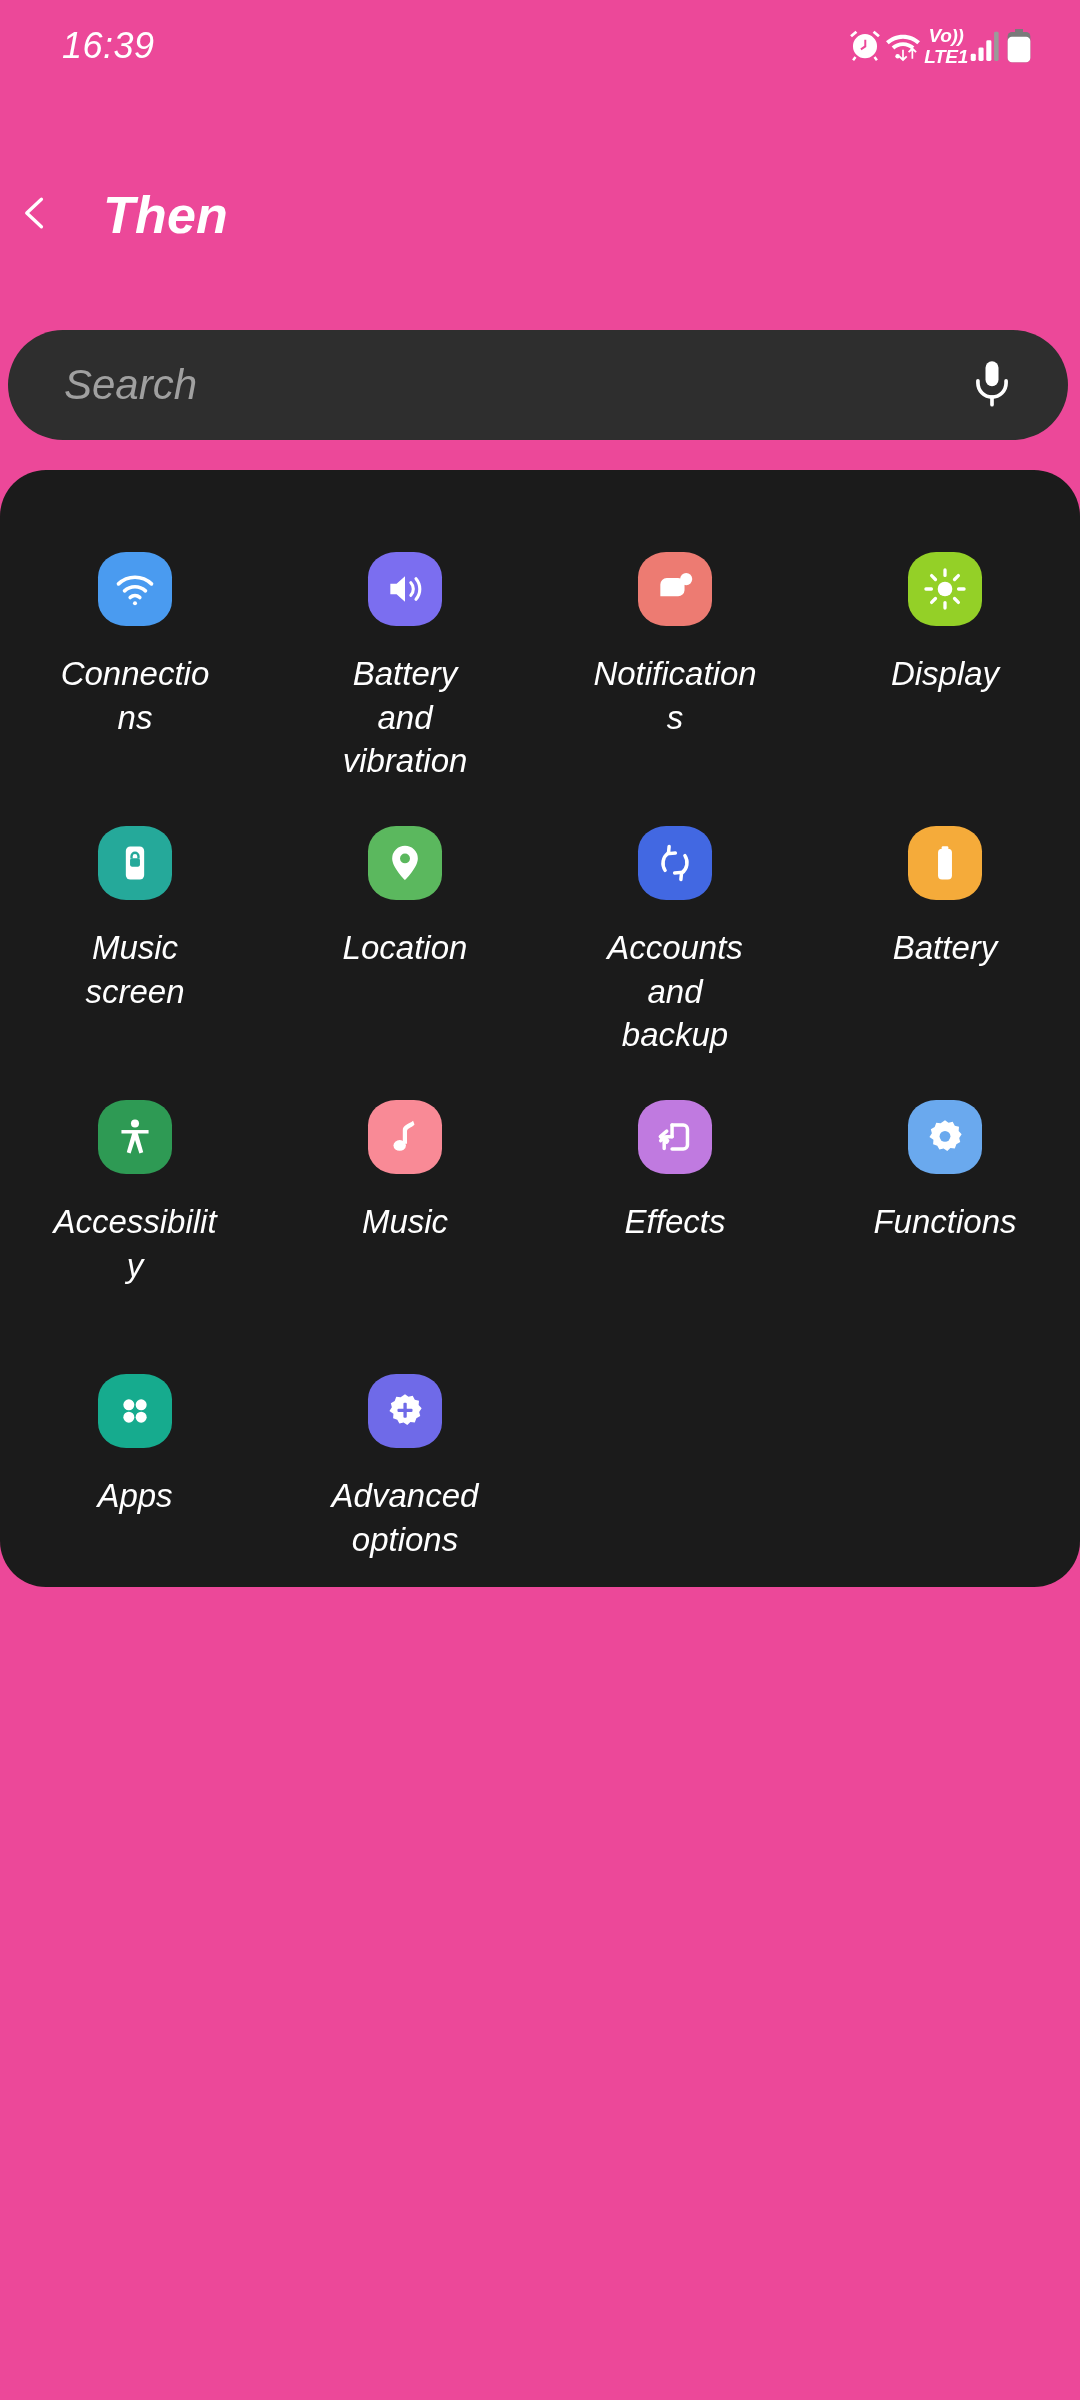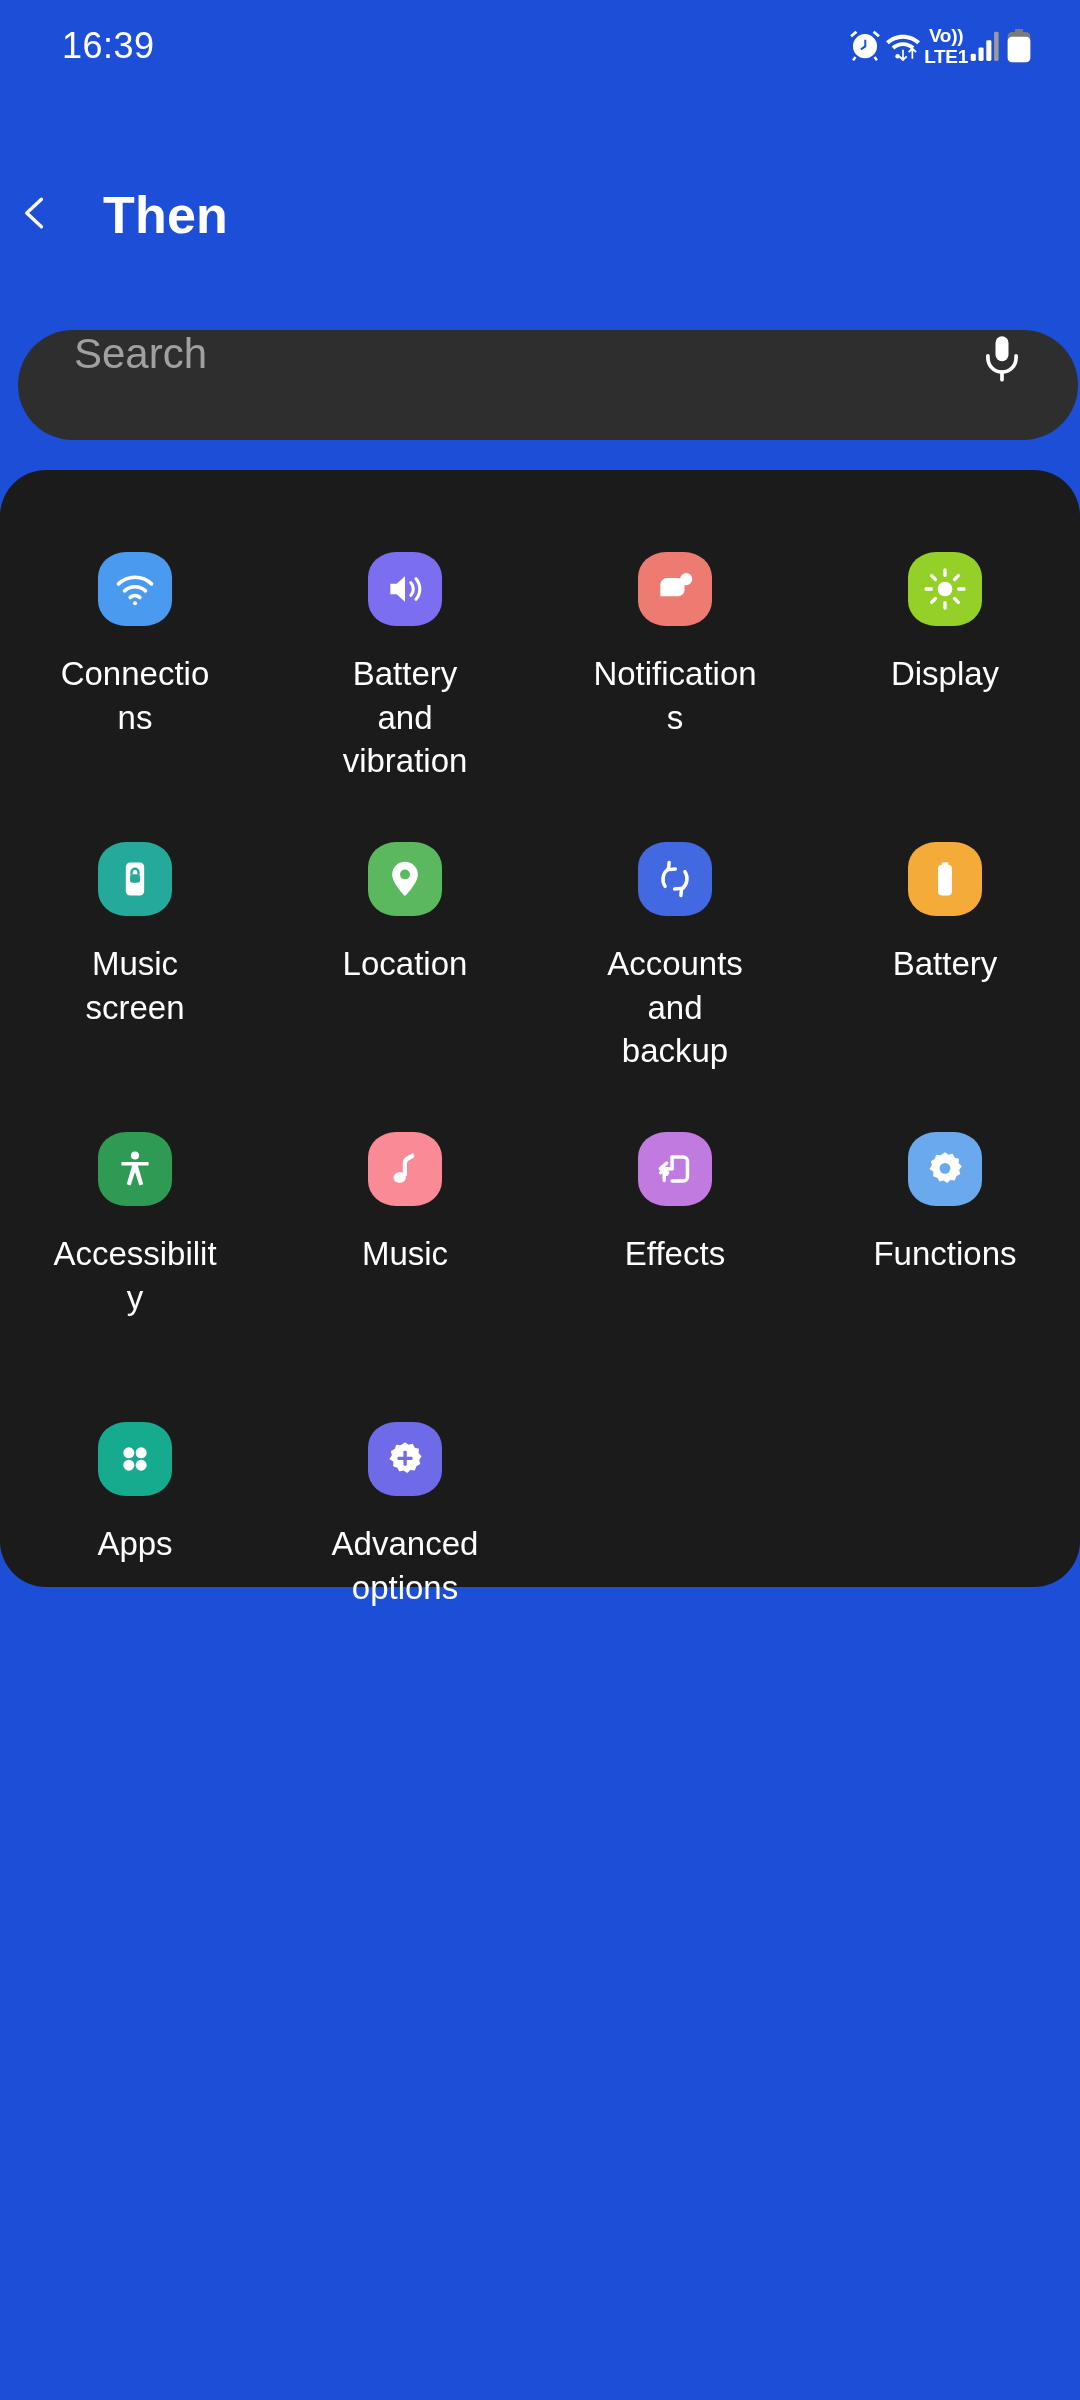--- a/index.html
+++ b/index.html
@@ -2,21 +2,21 @@
 <html><head>
 <meta charset="utf-8">
 <style>
   * { margin:0; padding:0; box-sizing:border-box; }
   html, body {
     width:1080px; height:2400px;
     background:#000;
     font-family:"Liberation Sans", sans-serif;
     overflow:hidden;
   }
-  .phone { position:relative; width:1080px; height:2400px; background:#1d4ed8; }
+  .phone { position:relative; width:1080px; height:2400px; background:#ec4899;font-style:italic; }
 
   
   .statusbar {
     position:absolute; top:0; left:0; width:1080px; height:92px;
     display:flex; align-items:center; justify-content:space-between;
     padding:0 48px 0 62px;
   }
   .status-clock { color:#fff; font-size:36px; letter-spacing:.5px; }
   .status-icons { display:flex; align-items:center; gap:2px; }
   .status-icons svg { display:block; }
@@ -32,37 +32,37 @@
   .back-btn {
     width:70px; height:70px; display:flex; align-items:center; justify-content:center;
     cursor:pointer;
   }
   .appbar-title {
     color:#fff; font-size:52px; font-weight:bold; margin-left:33px; letter-spacing:.2px;
   }
 
   
   .searchbar {
-    position:absolute; top:330px; left:18px; width:1060px; height:110px;
+    position:absolute; top:330px; left:8px; width:1060px; height:110px;
     background:#2e2e2e; border-radius:56px;
-    display:flex; align-items:flex-start; padding:0 46px 0 56px;
+    display:flex; align-items:center; padding:0 46px 0 56px;
     cursor:text;
   }
   .search-placeholder { color:#a0a0a0; font-size:42px; flex:1; }
   .mic-btn { width:60px; height:60px; display:flex; align-items:center; justify-content:center; cursor:pointer;}
 
   
   .grid-card {
     position:absolute; top:470px; left:0; width:1080px; height:1117px;
     background:#1b1b1b; border-radius:46px;
     padding:54px 0 0 0;
   }
   .grid {
     display:grid; grid-template-columns:repeat(4,1fr);
-    row-gap:16px;
+    row-gap:0;
   }
   .tile {
     display:flex; flex-direction:column; align-items:center;
     padding-top:28px; cursor:pointer;
     height:274px;
   }
   .tile-icon {
     width:74px; height:74px;
     border-radius:38% / 34%;
     display:flex; align-items:center; justify-content:center;

